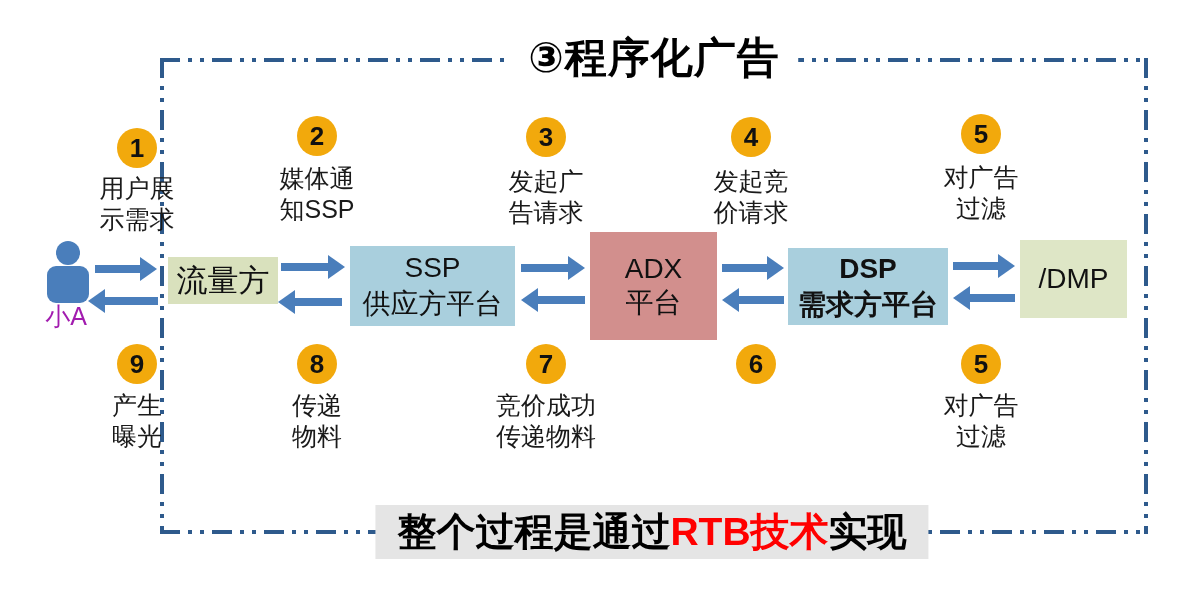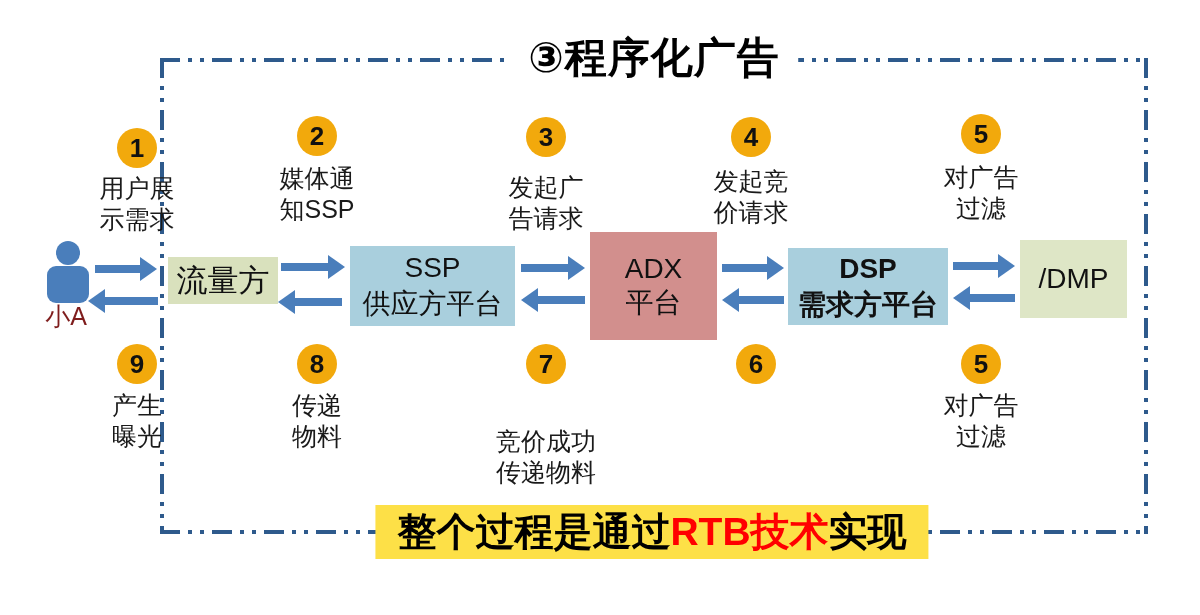--- a/index.html
+++ b/index.html
@@ -52,25 +52,25 @@
   .arrow { position:absolute; height:24px; display:flex; align-items:center; }
   .arrow .shaft { flex:1; height:8px; background:var(--arrow); }
   .arrow .head  { width:0; height:0; border-top:12px solid transparent;
                   border-bottom:12px solid transparent; }
   .arrow.right .head { border-left:17px solid var(--arrow); }
   .arrow.left  { flex-direction:row-reverse; }
   .arrow.left .head  { border-right:17px solid var(--arrow); }
 
   .actor { position:absolute; left:42px; top:241px; }
   .actor-name { position:absolute; left:66px; top:300px; transform:translateX(-50%);
-                font-size:25px; color:#7f1d1d; }
+                font-size:25px; color:#a21caf; }
 
   .footer {
     position:absolute; left:652px; top:505px; transform:translateX(-50%);
-    background:#fde047; padding:0 22px; white-space:nowrap;
+    background:#e5e5e5; padding:0 22px; white-space:nowrap;
     font-size:39px; font-weight:700; color:#000;
   }
   .footer .hl { color:var(--highlight); font-weight:800; }
 </style>
 </head>
 <body>
 
 <div class="stage">
 
   <div class="edge h" style="left:160px; top:58px;  width:988px;"></div>
@@ -87,21 +87,21 @@
   <div class="circle" style="left:981px; top:114px;">5</div>
 
   <div class="step" style="left:137px; top:173px;">
     <span>用户展</span><br>
     <span>示需求</span>
   </div>
   <div class="step" style="left:317px; top:163px;text-align:center;">
     <span>媒体通</span><br>
     <span>知SSP</span>
   </div>
-  <div class="step" style="left:546px; top:166px;margin-top:6px;">
+  <div class="step" style="left:546px; top:166px;">
     <span>发起广</span><br>
     <span>告请求</span>
   </div>
   <div class="step" style="left:751px; top:166px;">
     <span>发起竞</span><br>
     <span>价请求</span>
   </div>
   <div class="step" style="left:981px; top:162px;">
     <span>对广告</span><br>
     <span>过滤</span>
@@ -186,21 +186,21 @@
   <div class="circle" style="left:981px; top:344px;">5</div>
 
   <div class="step" style="left:137px; top:390px;text-align:center;">
     <span>产生</span><br>
     <span>曝光</span>
   </div>
   <div class="step" style="left:317px; top:390px;">
     <span>传递</span><br>
     <span>物料</span>
   </div>
-  <div class="step" style="left:546px; top:390px;margin-top:36px;">
+  <div class="step" style="left:546px; top:390px;">
     <span>竞价成功</span><br>
     <span>传递物料</span>
   </div>
   <div class="step" style="left:981px; top:390px;">
     <span>对广告</span><br>
     <span>过滤</span>
   </div>
 
   <div class="footer">
     <span>整个过程是通过</span><span class="hl">RTB技术</span><span>实现</span>

